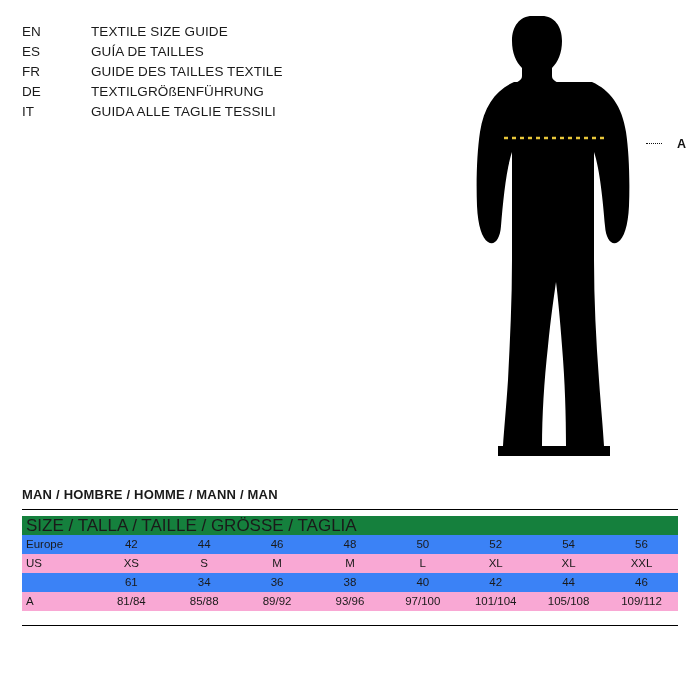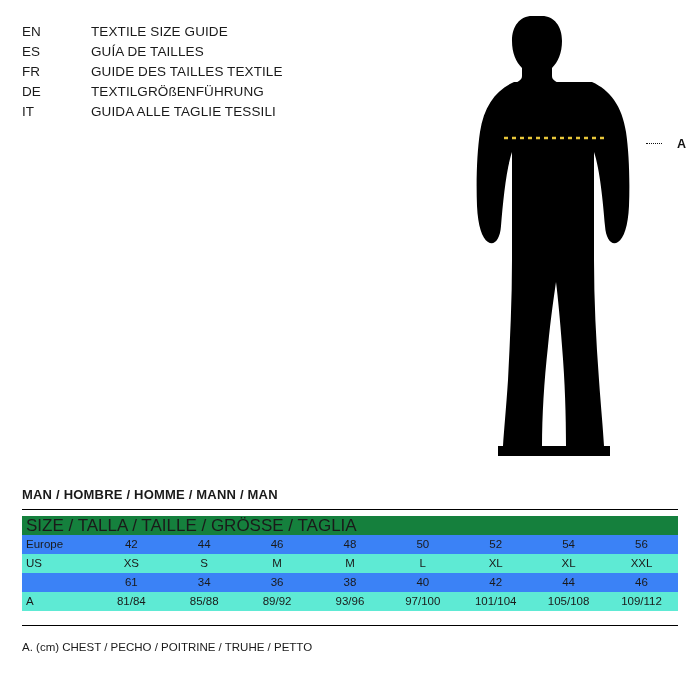--- a/index.html
+++ b/index.html
@@ -123,21 +123,21 @@
   }
   table.size-table td.rowhead {
     text-align: left;
     padding-left: 4px;
     width: 92px;
   }
   tr.shade td {
     background: #3b82f6;
   }
   tr.plain td {
-    background: #5eead4;
+    background: #f9a8d4;
   }
   tr.head-row td {
     background: #15803d;
     text-align: left;
     font-size: 17px;
     padding-left: 4px;
   }
   .rule {
     position: absolute;
     left: 22px;
@@ -273,15 +273,14 @@
         <td>101/104</td>
         <td>105/108</td>
         <td>109/112</td>
       </tr>
     </tbody>
       </table>
   </div>
 
   <div class="rule" style="top:625px;"></div>
 
-  <div class="note">A. (cm) CHEST / PECHO / POITRINE / TRUHE / PETTO</div>
 
 </div>
 
 </body></html>

